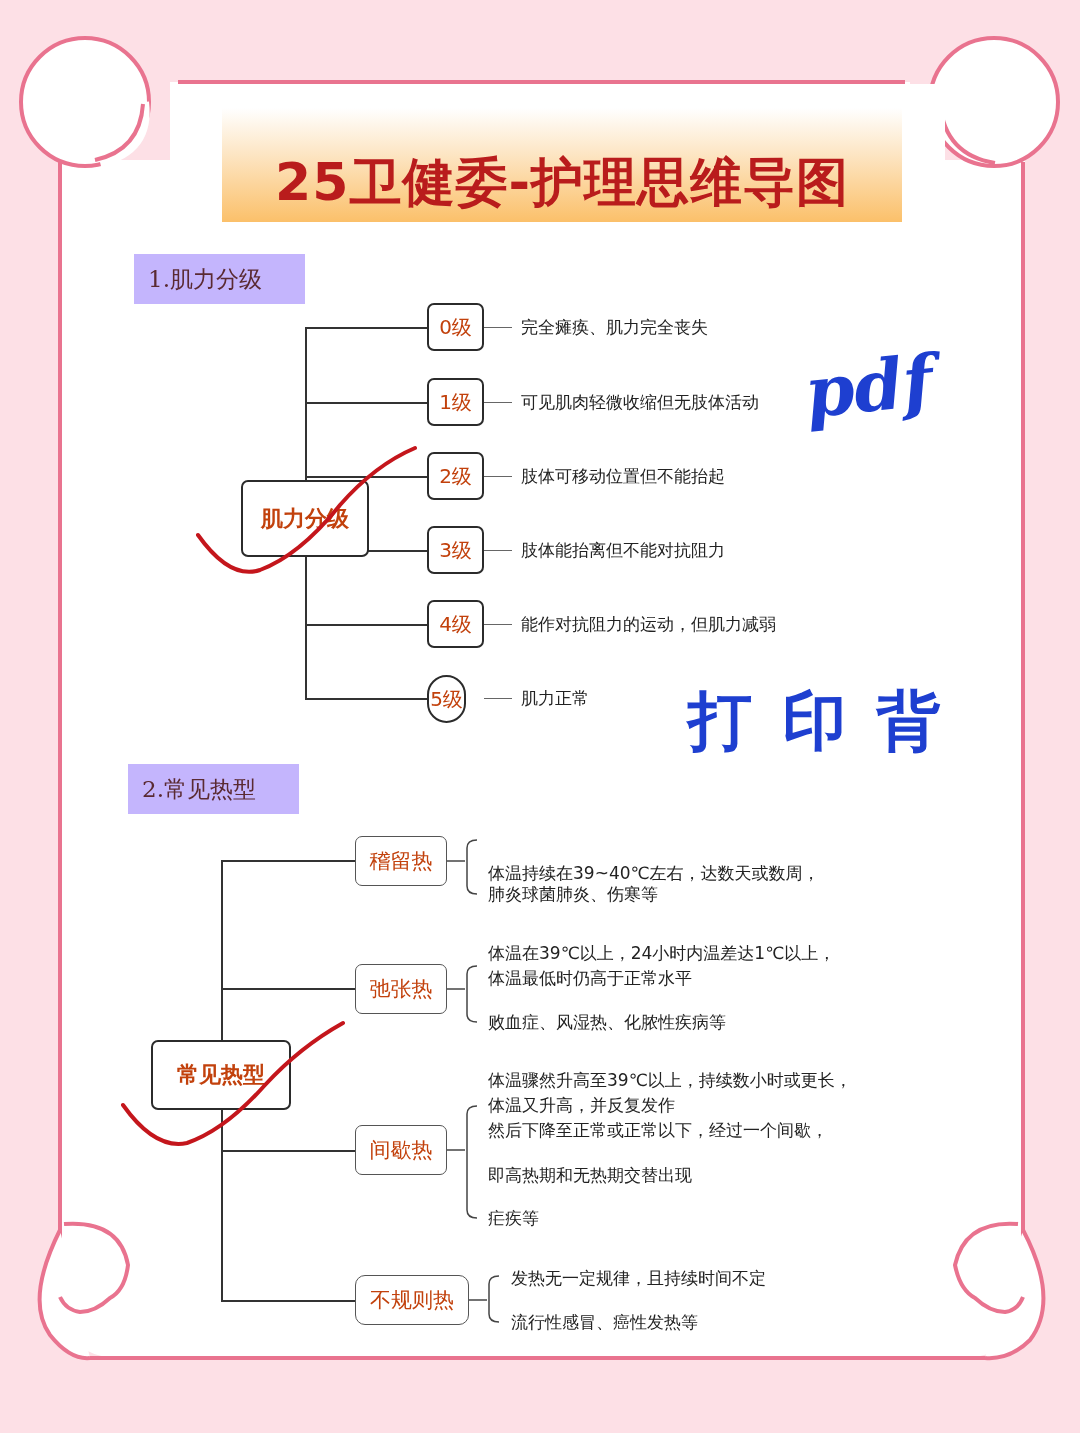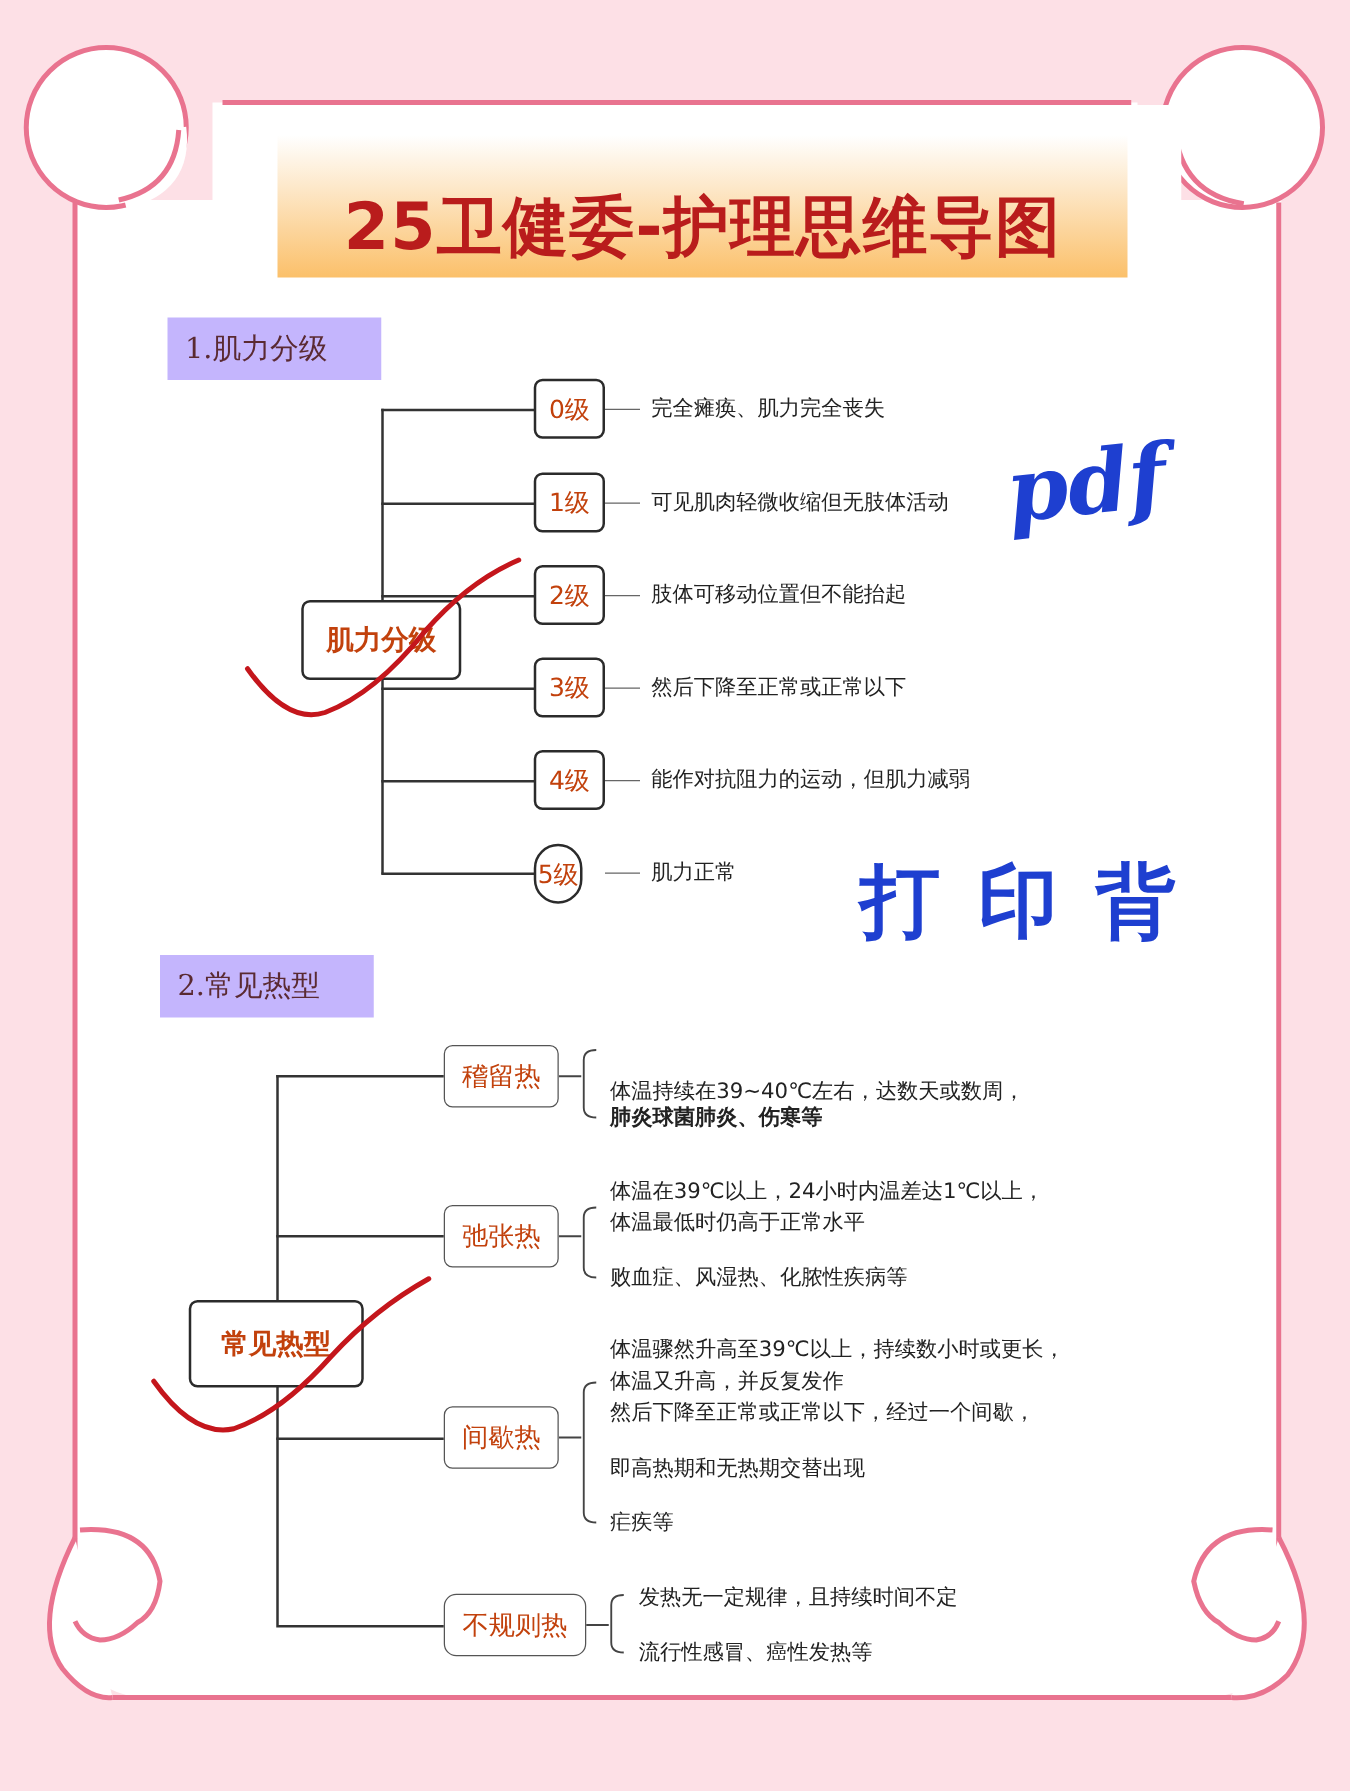--- a/index.html
+++ b/index.html
@@ -75,40 +75,40 @@
 <div class="section-tag" style="left:134px;top:254px;width:171px;">1.肌力分级</div>
 
 <div class="line" style="left:305px;top:327px;width:1.6px;height:372px;"></div>
 <div class="line" style="left:305px;top:327px;width:123px;height:1.6px;"></div>
 <div class="line" style="left:305px;top:402px;width:123px;height:1.6px;"></div>
 <div class="line" style="left:305px;top:476px;width:123px;height:1.6px;"></div>
 <div class="line" style="left:305px;top:550px;width:123px;height:1.6px;"></div>
 <div class="line" style="left:305px;top:624px;width:123px;height:1.6px;"></div>
 <div class="line" style="left:305px;top:698px;width:123px;height:1.6px;"></div>
 
-<div class="node root" style="left:241px;top:480px;width:128px;height:64px;">肌力分级</div>
+<div class="node root" style="left:241px;top:480px;width:128px;height:77px;">肌力分级</div>
 
 <div class="node" style="left:427px;top:303px;width:57px;height:48px;">0级</div>
 <div class="node" style="left:427px;top:378px;width:57px;height:48px;">1级</div>
 <div class="node" style="left:427px;top:452px;width:57px;height:48px;">2级</div>
 <div class="node" style="left:427px;top:526px;width:57px;height:48px;">3级</div>
 <div class="node" style="left:427px;top:600px;width:57px;height:48px;">4级</div>
 <div class="node" style="left:427px;top:675px;width:39px;height:48px;border-radius:24px;">5级</div>
 
 <div class="line" style="left:484px;top:327px;width:28px;height:1.2px;background:#666;"></div>
 <div class="line" style="left:484px;top:402px;width:28px;height:1.2px;background:#666;"></div>
 <div class="line" style="left:484px;top:476px;width:28px;height:1.2px;background:#666;"></div>
 <div class="line" style="left:484px;top:550px;width:28px;height:1.2px;background:#666;"></div>
 <div class="line" style="left:484px;top:624px;width:28px;height:1.2px;background:#666;"></div>
 <div class="line" style="left:484px;top:698px;width:28px;height:1.2px;background:#666;"></div>
 
 <div class="leaf" style="left:521px;top:315px;">完全瘫痪、肌力完全丧失</div>
 <div class="leaf" style="left:521px;top:390px;">可见肌肉轻微收缩但无肢体活动</div>
 <div class="leaf" style="left:521px;top:464px;">肢体可移动位置但不能抬起</div>
-<div class="leaf" style="left:521px;top:538px;">然后下降至正常或正常以下</div>
+<div class="leaf" style="left:521px;top:538px;">肢体能抬离但不能对抗阻力</div>
 <div class="leaf" style="left:521px;top:612px;">能作对抗阻力的运动，但肌力减弱</div>
 <div class="leaf" style="left:521px;top:686px;">肌力正常</div>
 
 <div class="hand" style="left:805px;top:345px;font-size:70px;transform:rotate(-6deg);">pdf</div>
 <div class="hand" style="left:688px;top:678px;font-size:64px;font-style:normal;letter-spacing:4px;">打 印 背</div>
 
 <svg class="abs" style="left:190px;top:440px;" width="240" height="140" viewBox="0 0 240 140">
   <path d="M8 95 Q40 140 70 130 Q110 115 150 65 Q185 25 225 8" fill="none" stroke="#c4161c" stroke-width="4" stroke-linecap="round"></path>
 </svg>
 
@@ -142,21 +142,21 @@
     <path d="M22 480 L42 480"></path>
   </g>
 </svg>
 <svg class="abs" style="left:469px;top:1260px;" width="40" height="80" viewBox="0 0 40 80">
   <path d="M30 16 Q20 16 20 24 L20 54 Q20 62 30 62" fill="none" stroke="#444" stroke-width="1.5"></path>
 </svg>
 
 <div class="leaf" style="left:488px;top:814px;margin-top:47px;">
   <div>体温持续在39~40℃左右，达数天或数周，</div>
 </div>
-<div class="leaf" style="left:488px;top:882px;font-weight:bold;">肺炎球菌肺炎、伤寒等</div>
+<div class="leaf" style="left:488px;top:882px;">肺炎球菌肺炎、伤寒等</div>
 
 <div class="leaf" style="left:488px;top:941px;">
   <div>体温在39℃以上，24小时内温差达1℃以上，</div>
   <div>体温最低时仍高于正常水平</div>
 </div>
 <div class="leaf" style="left:488px;top:1010px;">败血症、风湿热、化脓性疾病等</div>
 
 <div class="leaf" style="left:488px;top:1068px;">
   <div>体温骤然升高至39℃以上，持续数小时或更长，</div>
   <div>体温又升高，并反复发作</div>

